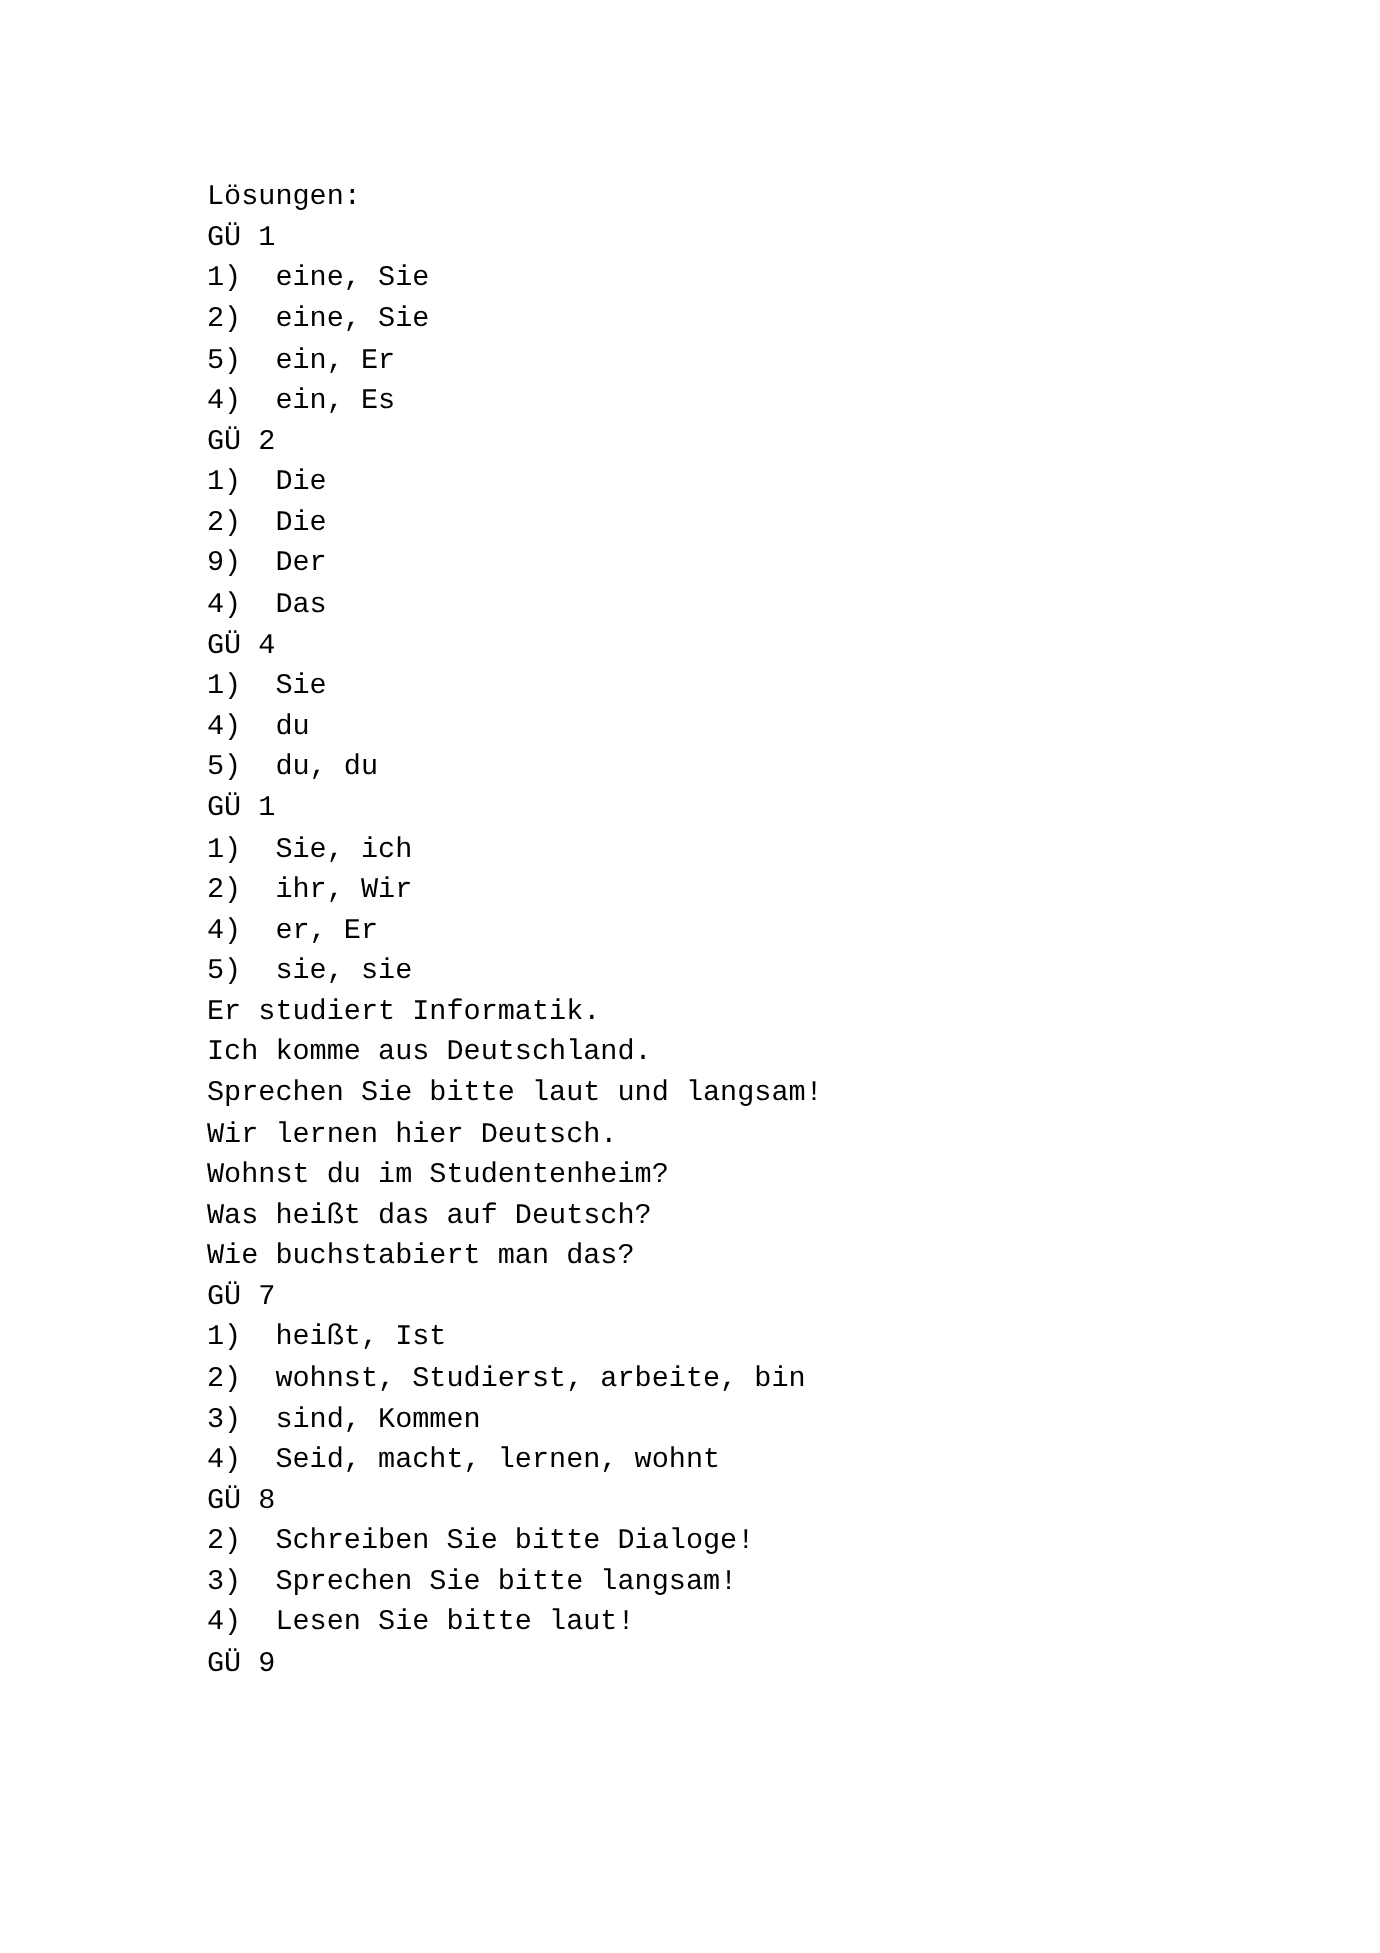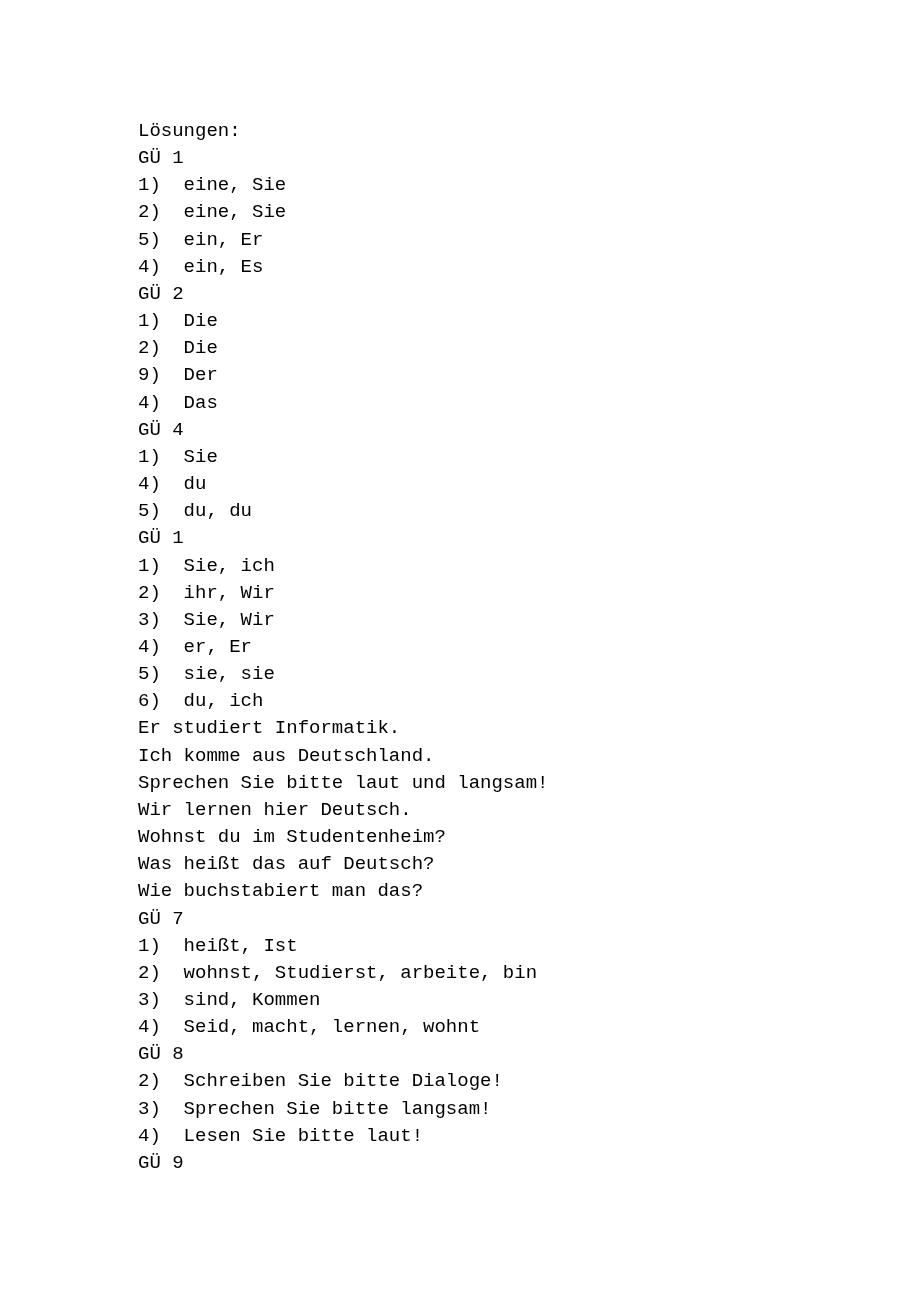--- a/index.html
+++ b/index.html
@@ -40,24 +40,22 @@
     <div class="numbered-item">2)  Die</div>
     <div class="numbered-item">9)  Der</div>
     <div class="numbered-item">4)  Das</div>
     <div class="line">GÜ 4</div>
     <div class="numbered-item">1)  Sie</div>
     <div class="numbered-item">4)  du</div>
     <div class="numbered-item">5)  du, du</div>
     <div class="line">GÜ 1</div>
     <div class="numbered-item">1)  Sie, ich</div>
     <div class="numbered-item">2)  ihr, Wir</div>
-    <div class="numbered-item">3)  Sie, Wir</div>
     <div class="numbered-item">4)  er, Er</div>
     <div class="numbered-item">5)  sie, sie</div>
-    <div class="numbered-item">6)  du, ich</div>
     <div class="line">Er studiert Informatik.</div>
     <div class="line">Ich komme aus Deutschland.</div>
     <div class="line">Sprechen Sie bitte laut und langsam!</div>
     <div class="line">Wir lernen hier Deutsch.</div>
     <div class="line">Wohnst du im Studentenheim?</div>
     <div class="line">Was heißt das auf Deutsch?</div>
     <div class="line">Wie buchstabiert man das?</div>
     <div class="line">GÜ 7</div>
     <div class="numbered-item">1)  heißt, Ist</div>
     <div class="numbered-item">2)  wohnst, Studierst, arbeite, bin</div>

